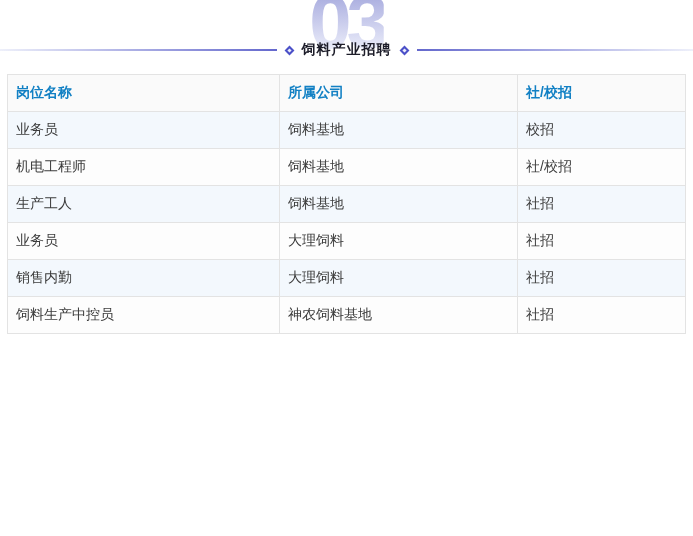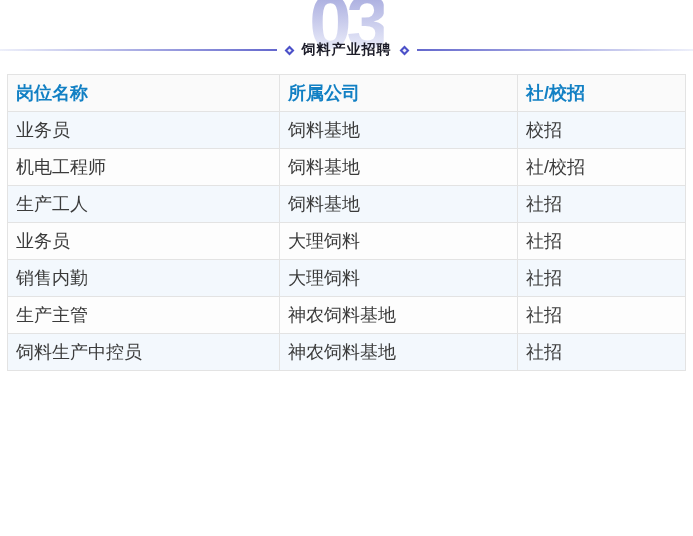--- a/index.html
+++ b/index.html
@@ -70,21 +70,21 @@
     width: 100%;
     border-collapse: collapse;
     table-layout: fixed;
   }
   table.jobs col.c1 { width: 272px; }
   table.jobs col.c2 { width: 238px; }
   table.jobs th, table.jobs td {
     border: 1px solid var(--border);
     height: 37px;
     padding: 0 4px 0 8px;
-    font-size: 18px;
+    font-size: 14px;
     text-align: left;
     vertical-align: middle;
     white-space: nowrap;
     overflow: hidden;
     margin-top: 14px;
   }
   table.jobs thead th {
     background: var(--header-bg);
     color: var(--header-text);
     font-weight: bold;
@@ -144,24 +144,19 @@
           <td>业务员</td>
           <td>大理饲料</td>
           <td>社招</td>
         </tr>
         <tr>
           <td>销售内勤</td>
           <td>大理饲料</td>
           <td>社招</td>
         </tr>
         <tr>
-          <td>生产主管</td>
-          <td>神农饲料基地</td>
-          <td>社招</td>
-        </tr>
-        <tr>
           <td>饲料生产中控员</td>
           <td>神农饲料基地</td>
           <td>社招</td>
         </tr>
       </tbody>
   </table>
 </div>
 
 </body></html>

